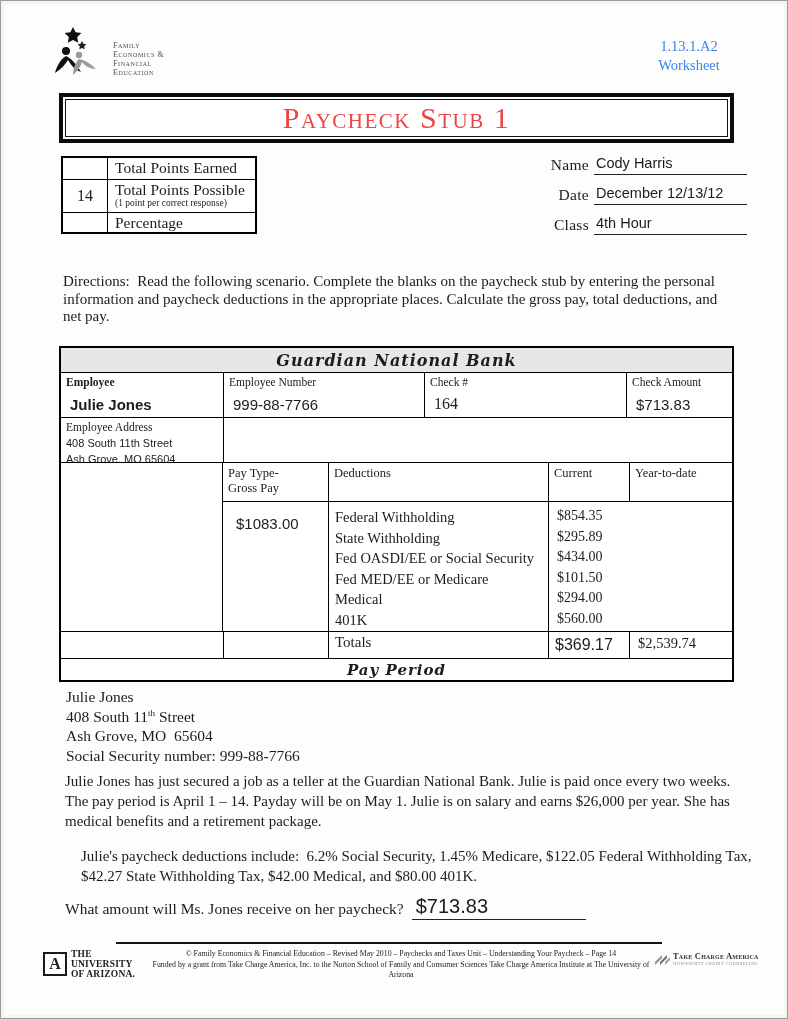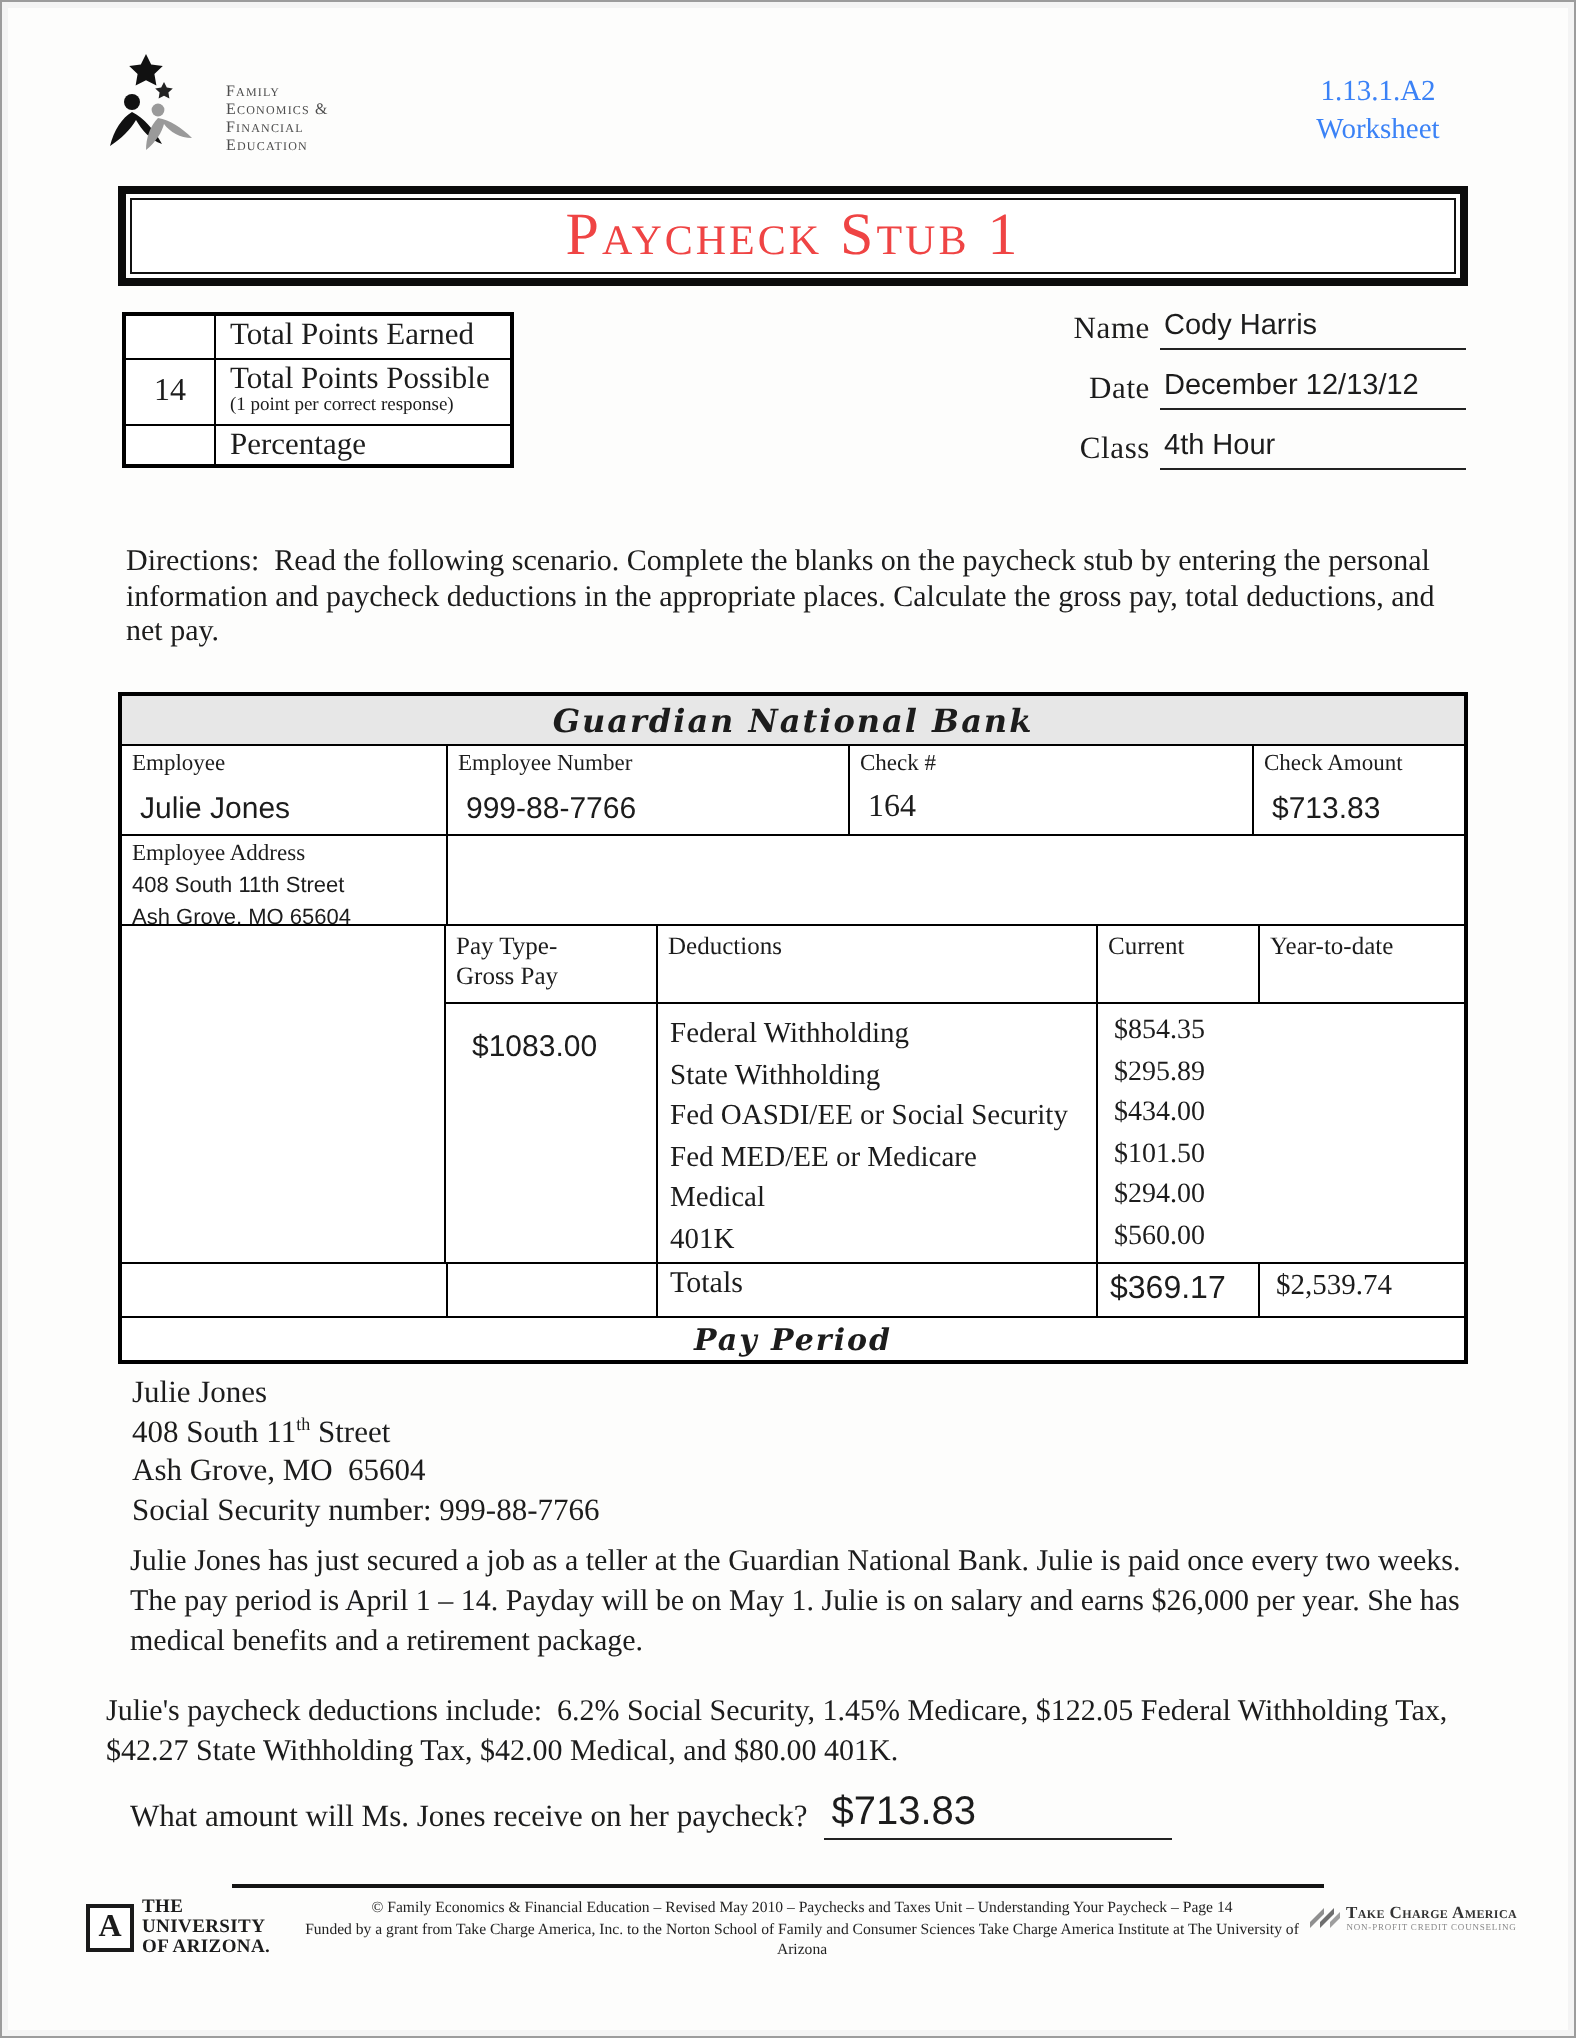--- a/index.html
+++ b/index.html
@@ -30,21 +30,21 @@
           border:2px solid #000;background:#fff;}
   .p-row{display:flex;box-sizing:border-box;}
   .p-row + .p-row{border-top:1px solid #000;}
   .p-left{width:45px;box-sizing:border-box;border-right:1px solid #000;display:flex;
           align-items:center;justify-content:center;font-size:16px;}
   .p-right{flex:1;padding:1px 0 1px 7px;box-sizing:border-box;}
   .p-main{font-size:15.5px;line-height:17px;}
   .p-note{font-size:9.5px;line-height:10px;}
 
   
-  .student{position:absolute;left:532px;top:153px;width:200px;}
+  .student{position:absolute;left:546px;top:153px;width:200px;}
   .s-row{display:flex;align-items:flex-end;margin-bottom:9px;}
   .s-label{width:42px;text-align:right;font-size:15.5px;letter-spacing:.3px;padding-right:5px;
            padding-bottom:1px;}
   .s-value{flex:1;border-bottom:1.5px solid #222;font-size:14.5px;line-height:19px;
            padding:0 0 1px 2px;min-height:19px;}
 
   
   .directions{position:absolute;left:62px;top:272px;width:672px;font-size:15px;line-height:17.5px;}
 
   
@@ -53,21 +53,21 @@
   .row{display:flex;box-sizing:border-box;}
   .row + .row, .rowwrap + .row, .row + .rowwrap{border-top:1px solid #000;}
   .bankrow{height:24px;background:#e7e7e7;display:flex;align-items:center;justify-content:center;}
   .bank-name{font-size:16px;letter-spacing:1px;}
   .cell{box-sizing:border-box;overflow:hidden;}
   .bl{border-left:1px solid #000;}
   .cl{font-size:11.5px;line-height:13px;padding:3px 5px 0 5px;}
   .cv{font-size:15px;padding:7px 0 0 9px;}
   .cv-serif{font-size:16px;padding:6px 0 0 9px;}
   .rowB{height:45px;}
-  .rowB .c1{width:162px;} .rowB .c2{width:201px;} .rowB .c3{width:202px;} .rowB .c4{width:106px;}
+  .rowB .c1{width:162px;font-weight:bold;} .rowB .c2{width:201px;} .rowB .c3{width:202px;} .rowB .c4{width:106px;}
   .rowC{height:45px;}
   .rowC .c1{width:162px;} .rowC .c2{width:509px;}
   .addr{font-size:11px;line-height:14px;padding:2px 0 0 5px;}
   .rowwrap{display:flex;box-sizing:border-box;}
   .left-span{width:162px;box-sizing:border-box;border-right:1px solid #000;}
   .dr{flex:1;display:flex;flex-direction:column;}
   .rowD{display:flex;height:38px;box-sizing:border-box;}
   .rowE{display:flex;height:130px;box-sizing:border-box;border-top:1px solid #000;}
   .cPT{width:105px;} .cDE{width:220px;} .cCU{width:81px;} .cYT{width:83px;}
   .hdr{font-size:12.5px;line-height:15px;padding:3px 5px 0 5px;}
@@ -83,21 +83,21 @@
   .payperiod{height:22px;display:flex;align-items:center;justify-content:center;}
   .pp-text{font-size:15px;letter-spacing:1px;}
 
   
   .empinfo{position:absolute;left:65px;top:686px;display:flex;font-size:15.5px;line-height:19.5px;}
   .ei-label{width:143px;}
   sup{font-size:9px;vertical-align:super;line-height:0;}
 
   
   .para1{position:absolute;left:64px;top:770px;width:682px;font-size:15px;line-height:20px;}
-  .para2{position:absolute;left:52px;top:845px;width:690px;font-size:15px;line-height:20px;}
+  .para2{position:absolute;left:80px;top:845px;width:690px;font-size:15px;line-height:20px;}
 
   
   .question{position:absolute;left:64px;top:893px;display:flex;align-items:flex-end;}
   .q-text{font-size:15.5px;padding-bottom:2px;}
   .q-answer{border-bottom:1.5px solid #222;width:170px;margin-left:8px;
             font-size:20px;line-height:24px;padding:0 0 1px 4px;}
 
   
   .f-divider{position:absolute;left:115px;top:941px;width:546px;height:2px;background:#151515;}
   .ua{position:absolute;left:42px;top:948px;display:flex;align-items:center;}

